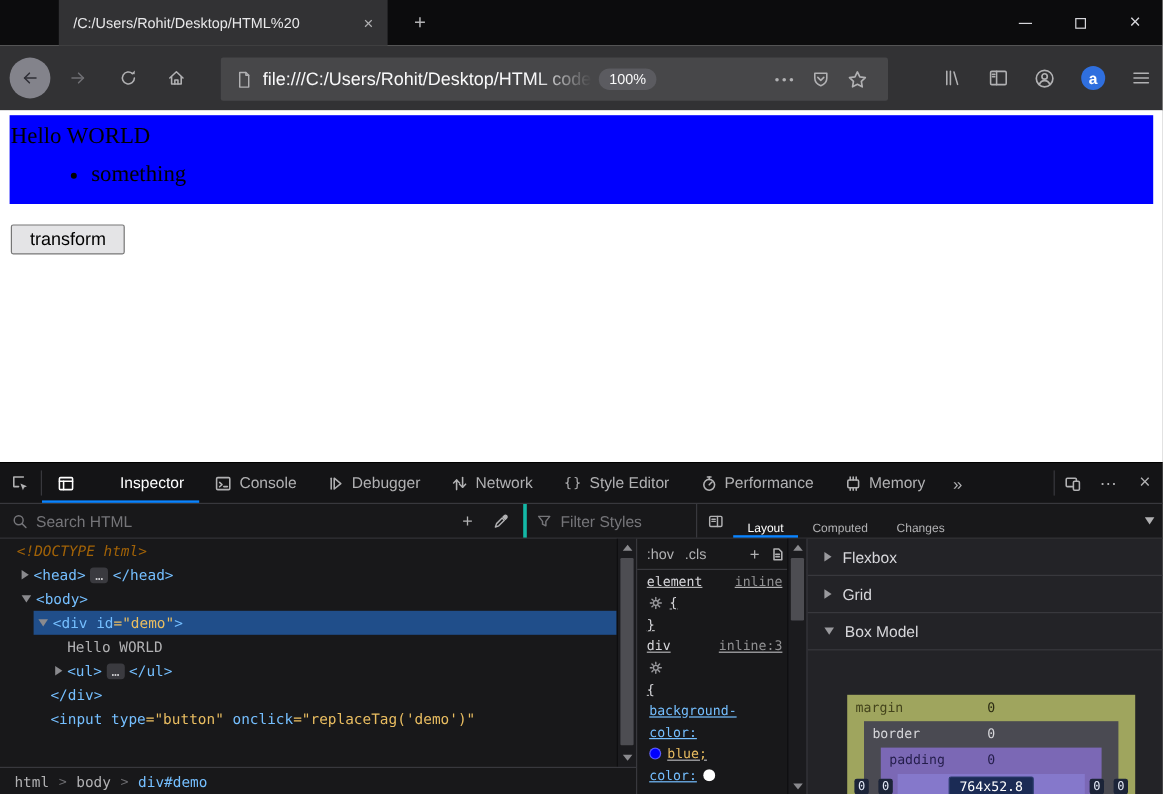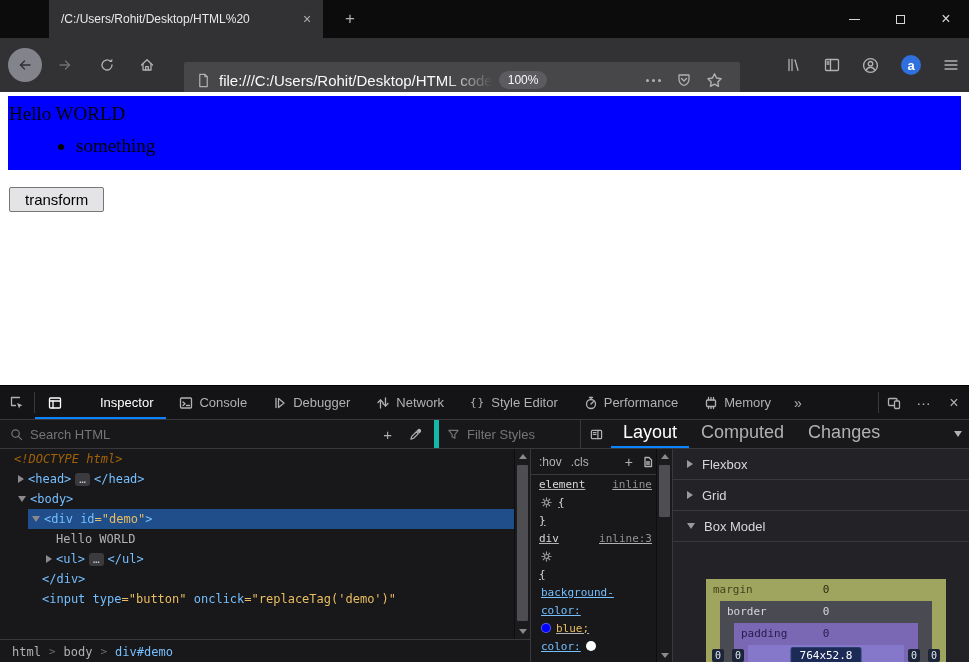--- a/index.html
+++ b/index.html
@@ -30,21 +30,21 @@
 
   
   .navbar { position:absolute; left:0; top:38px; width:969px; height:54px; background:#323234; }
   .nav-btn { position:absolute; top:12px; width:30px; height:30px; display:flex;
              align-items:center; justify-content:center; color:#b1b1b3; }
   .back-btn { position:absolute; left:8px; top:10px; width:34px; height:34px; border-radius:50%;
               background:#83838b; display:flex; align-items:center; justify-content:center; color:#2f2f36; }
   .fwd-btn { left:50px; color:#707074; }
   .reload-btn { left:92px; }
   .home-btn { left:132px; }
-  .urlbar { position:absolute; left:184px; top:24px; width:556px; height:36px; background:#474749;
+  .urlbar { position:absolute; left:184px; top:10px; width:556px; height:36px; background:#474749;
             border-radius:2px; display:flex; align-items:center; padding:0 10px 0 8px; }
   .url-page-icon { color:#b1b1b3; margin:0 8px 0 4px; }
   .url-text { position:relative; max-width:305px; overflow:hidden; white-space:nowrap;
               font-size:15px; color:#f9f9fa; }
   .url-text::after { content:''; position:absolute; right:0; top:0; bottom:0; width:48px;
               background:linear-gradient(to right, rgba(71,71,73,0), #474749); }
   .zoom-pill { margin-left:6px; background:#5b5b60; border-radius:10px; padding:2px 9px;
                font-size:12px; color:#f9f9fa; white-space:nowrap; }
   .url-spacer { flex:1; }
   .dots3 { display:flex; gap:3px; padding:0 8px; }
@@ -81,32 +81,32 @@
   .dt-tab.active { color:#fff; border-bottom-color:#0a84ff;gap:38px; }
   .dt-more { display:flex; align-items:center; padding:0 10px; font-size:14px; color:#b1b1b3; }
   .dt-right { margin-left:auto; display:flex; align-items:stretch; }
   .dt-right .dt-iconbtn { width:30px; }
   .meatball { font-size:15px; letter-spacing:1px; padding-bottom:6px; }
   .dt-close { font-size:16px; }
   .brace-icon { font-family:"DejaVu Sans Mono","Liberation Mono",monospace; font-size:11px; letter-spacing:1px; }
 
   .dt-filterbar { height:29px; background:#18181a; border-bottom:1px solid #38383d; display:flex; }
   .f-left { width:439px; display:flex; align-items:center; padding:0 4px 0 10px;
-            border-right:5px solid #14b8a6; color:#757579; }
+            border-right:3px solid #14b8a6; color:#757579; }
   .f-mid { width:142px; display:flex; align-items:center; padding:0 8px;
            border-right:1px solid #38383d; color:#757579; }
   .f-right { flex:1; display:flex; align-items:stretch; }
   .dt-input { flex:1; min-width:0; background:transparent; border:none; outline:none;
               color:#d7d7db; font-size:13px; margin-left:7px;
               font-family:"Liberation Sans","DejaVu Sans",sans-serif; }
   .dt-input::placeholder { color:#757579; }
   .f-plus { color:#b1b1b3; font-size:15px; padding:0 9px; }
   .f-eyedrop { color:#b1b1b3; padding:0 8px; }
   .pane-toggle { width:30px; display:flex; align-items:center; justify-content:center; color:#b1b1b3; }
-  .side-tab { display:flex; align-items:flex-start; padding:2px 12px 0; font-size:18px;
+  .side-tab { display:flex; align-items:flex-end; padding:2px 12px 0; font-size:10px;
               color:#b1b1b3; border-bottom:2px solid transparent; }
   .side-tab.active { color:#fff; border-bottom-color:#0a84ff; }
   .tabs-overflow { margin-left:auto; width:22px; display:flex; align-items:center; justify-content:center; }
 
   .dt-main { display:flex; height:214px; }
 
   
   .markup-panel { width:530px; position:relative; background:#18181a; }
   .markup-lines { position:absolute; left:0; top:0; right:16px; bottom:24px; overflow:hidden;
                   font-family:"DejaVu Sans Mono","Liberation Mono",monospace; font-size:12px; }

